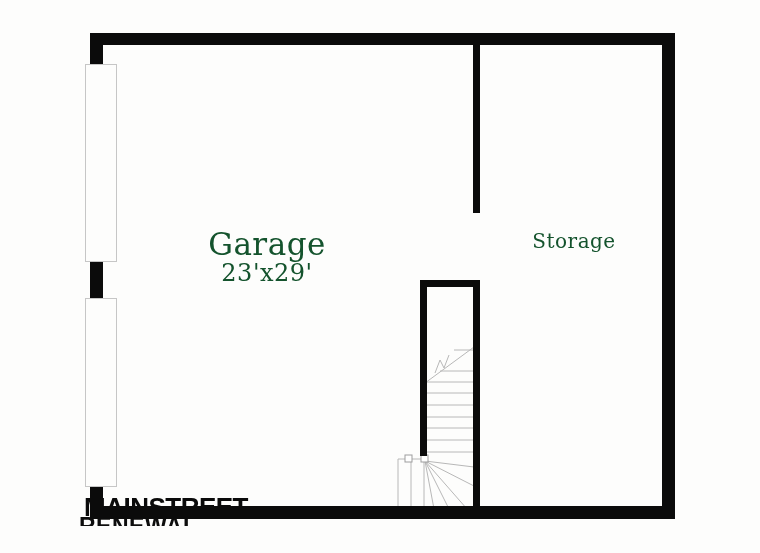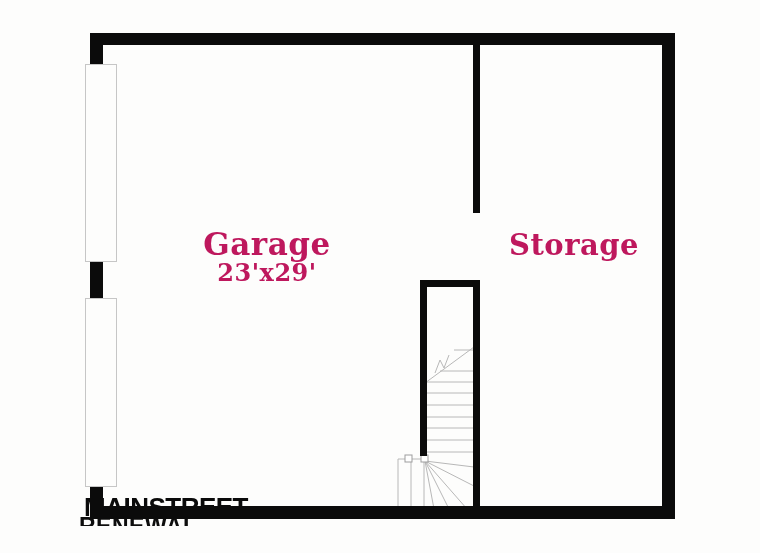--- a/index.html
+++ b/index.html
@@ -34,30 +34,30 @@
     position:absolute;
     left:390px;top:340px;
     z-index:1;
   }
   
   .room-label{
     position:absolute;
     width:220px;
     text-align:center;
     font-family:"DejaVu Serif", serif;
-    font-weight:700;
-    color:#be185d;
+    font-weight:400;
+    color:#14532d;
     z-index:4;
     line-height:1.0;
   }
   .room-label .room-name{font-size:31px;letter-spacing:0.5px;}
   .room-label .room-dims{font-size:24px;margin-top:1px;letter-spacing:0.5px;}
   .label-garage{left:157px;top:229px;}
   .label-storage{left:464px;top:231px;}
-  .label-storage .room-name{font-size:29px;}
+  .label-storage .room-name{font-size:20px;}
   .label-storage .room-dims{font-size:28px;}
   
   .watermark{
     position:absolute;left:0;top:0;width:760px;height:553px;
     z-index:1;pointer-events:none;
   }
   .wm-line1{
     position:absolute;left:84px;top:492px;
     font-size:26px;font-weight:700;letter-spacing:-0.5px;
     color:#0a0a0a;white-space:nowrap;

